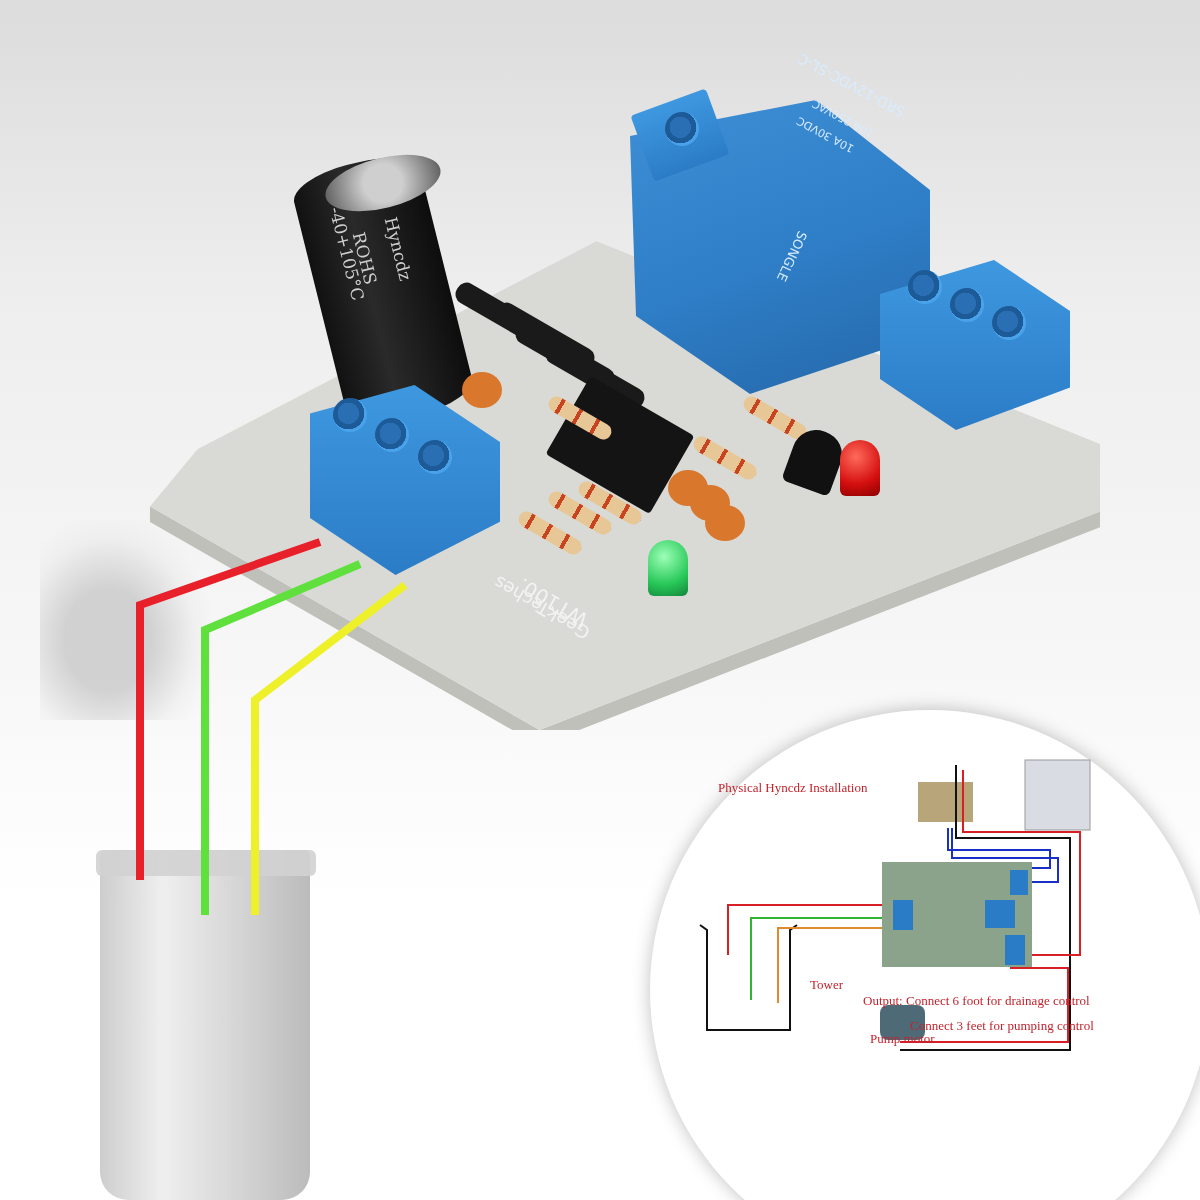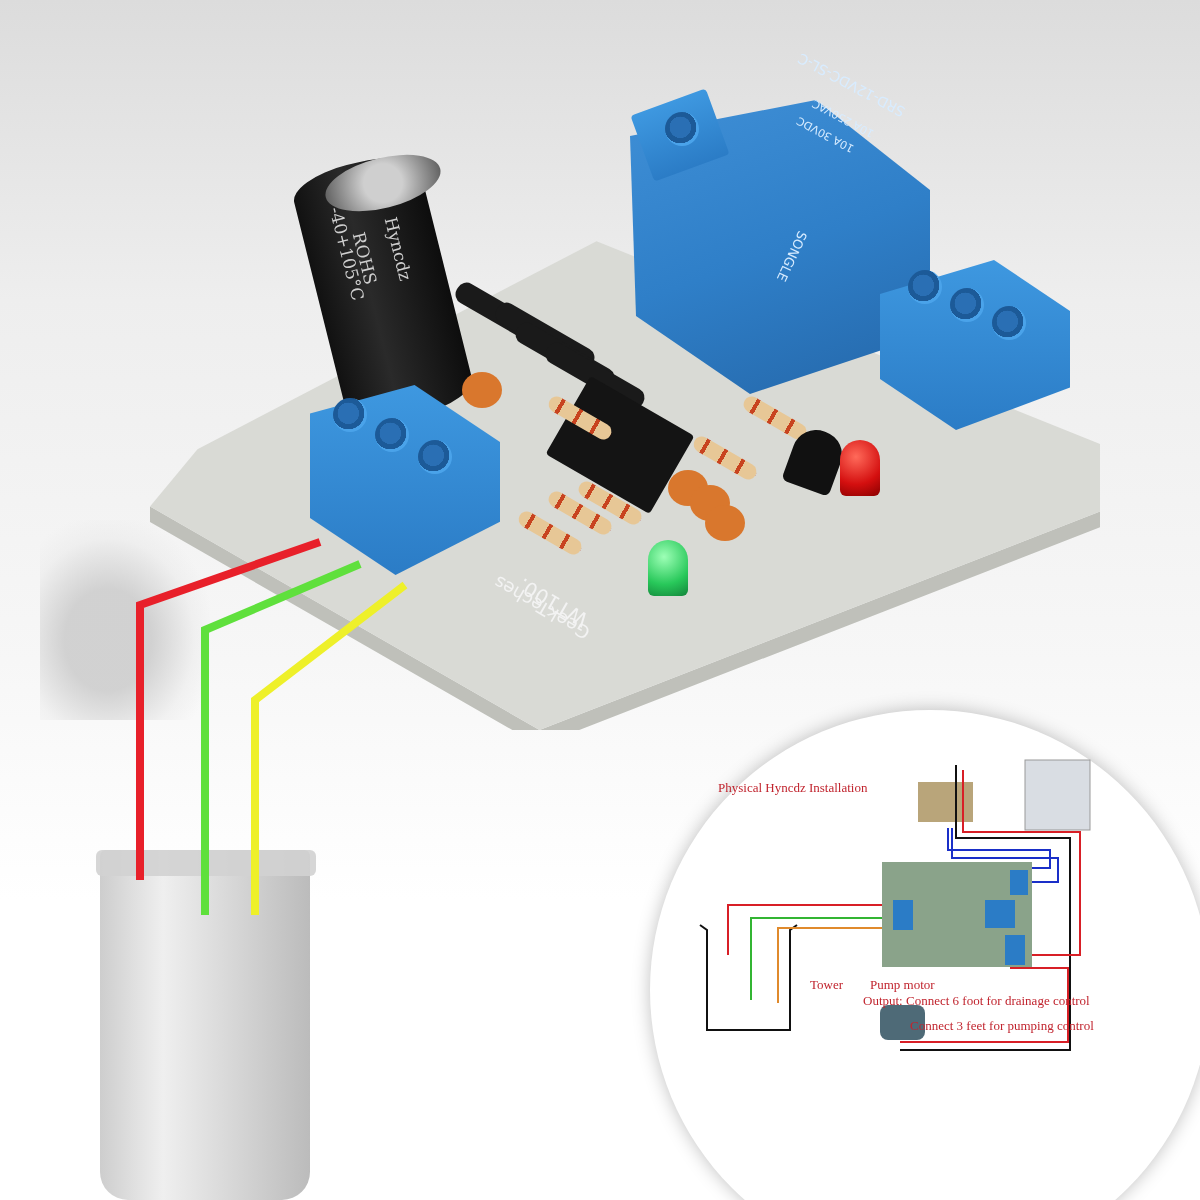--- a/index.html
+++ b/index.html
@@ -157,15 +157,15 @@
   <rect x="882" y="862" width="150" height="105" fill="#8aa38a"></rect>
   <rect x="893" y="900" width="20" height="30" fill="#2b7cc6"></rect>
   <rect x="1010" y="870" width="18" height="25" fill="#2b7cc6"></rect>
   <rect x="985" y="900" width="30" height="28" fill="#2b7cc6"></rect>
   <rect x="1005" y="935" width="20" height="30" fill="#2b7cc6"></rect>
 
   <rect x="880" y="1005" width="45" height="35" rx="8" fill="#4e6a77"></rect>
 </svg>
 
 <span class="dg-label" style="left:810px; top:977px;">Tower</span>
-<span class="dg-label" style="left:870px; top:977px;">Pump motor</span>
+<span class="dg-label" style="left:870px; top:1031px;">Pump motor</span>
 <span class="dg-label" style="left:863px; top:993px;">Output: Connect 6 foot for drainage control</span>
 <span class="dg-label" style="left:910px; top:1018px;">Connect 3 feet for pumping control</span>
 
 </body></html>

